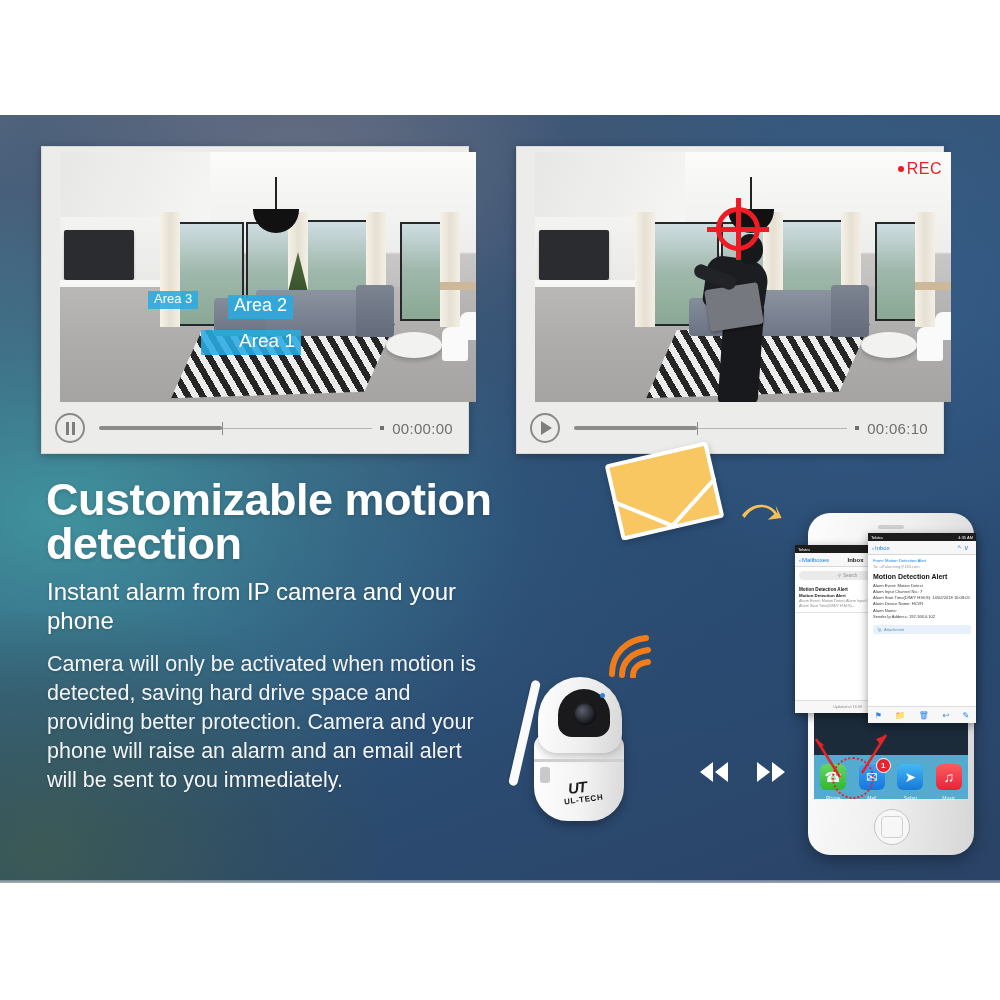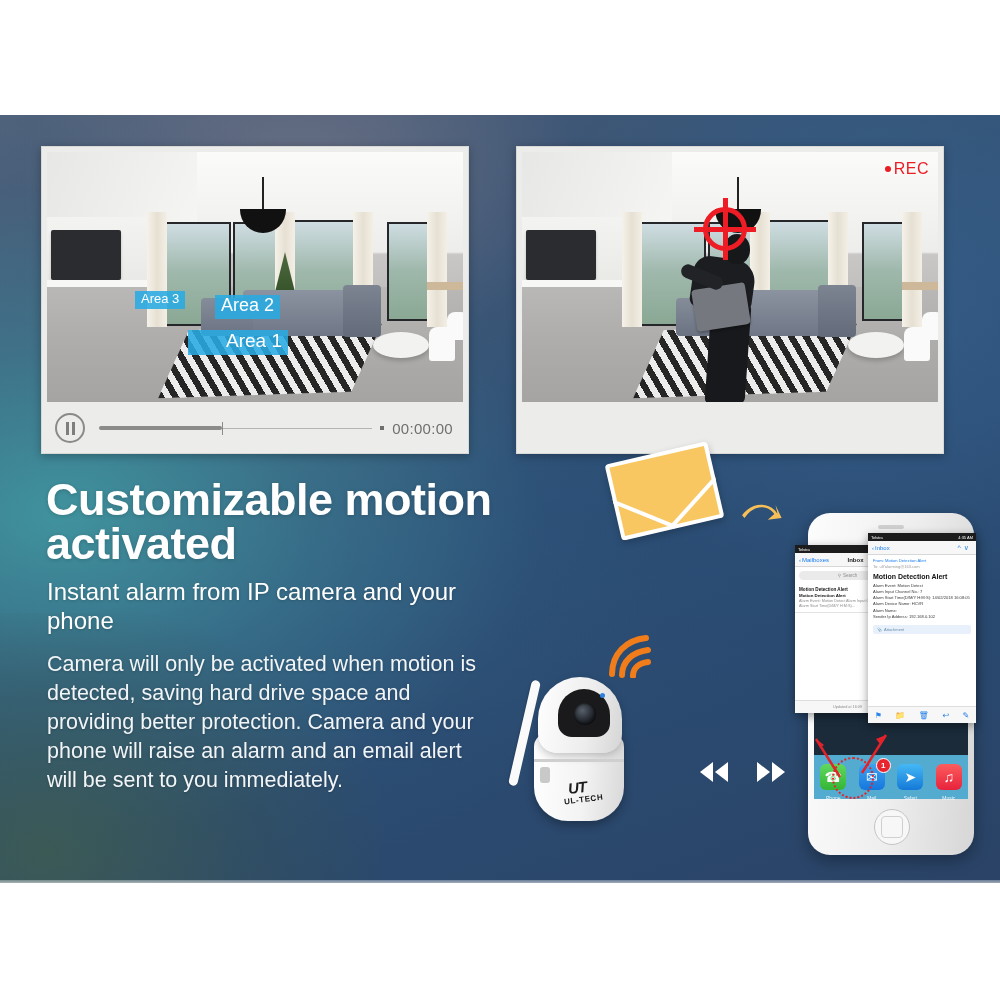--- a/index.html
+++ b/index.html
@@ -34,21 +34,21 @@
   
   .player{
     position:absolute;
     background:#ececeb;
     border:1px solid #d8d8d6;
     box-shadow:0 2px 9px rgba(0,0,0,.28);
   }
   #player-left{ left:41px; top:146px; width:426px; height:306px;}
   #player-right{ left:516px; top:146px; width:426px; height:306px;}
 
-  .screen{position:absolute;left:5px;top:5px;width:416px;height:250px;overflow:hidden;background:#d9dadb;}
+  .screen{position:absolute;left:18px;top:5px;width:416px;height:250px;overflow:hidden;background:#d9dadb;}
 
   
   .room{position:absolute;inset:0;background:
       linear-gradient(180deg,#f4f4f2 0%,#f0f0ee 33%,#eceaea 40%,#c9c7c6 41%,#b9b7b6 72%,#acaaa9 100%);}
   .ceiling{position:absolute;left:0;top:0;width:100%;height:40%;
       background:linear-gradient(180deg,#fbfbfa,#ededeb);}
   .ceil-slope{position:absolute;left:0;top:0;width:150px;height:42%;
       background:linear-gradient(110deg,#e7e7e5,#f6f6f4);}
   .wall-l{position:absolute;left:0;top:26%;width:112px;height:46%;
       background:linear-gradient(180deg,#f3f3f1,#e2e2df);}
@@ -348,23 +348,37 @@
       <div class="dot"></div>
     </div>
 
     <div class="rec-badge">
       <span class="rec-dot"></span>
       <span>REC</span>
     </div>
 
   </div>
 
-</div>
-
-<div id="headline">Customizable motion activated</div>
+  <div class="controls">
+    <div class="pp-btn">
+      <span class="play-g"></span>
+    </div>
+    <div class="track">
+      <div class="track-bg"></div>
+      <div class="track-fill" id="fill-r" style="width: 45%;"></div>
+      <div class="track-head" id="head-r" style="left: 45%;"></div>
+    </div>
+    <div class="tc">
+      <span class="tc-sq"></span>
+      <span>00:06:10</span>
+    </div>
+  </div>
+</div>
+
+<div id="headline">Customizable motion detection</div>
 <div id="subhead">Instant alarm from IP camera and your phone</div>
 <div id="body-copy">Camera will only be activated when motion is detected, saving hard drive space and providing better protection. Camera and your phone will raise an alarm and an email alert will be sent to you immediately.</div>
 
 <div id="envelope">
   <div class="env-body"></div>
   <div class="env-flap"></div>
 </div>
 <svg id="env-arrow" viewBox="0 0 42 40">
   <path d="M2 22 C8 6, 26 2, 36 12 L32 4 L41 15 L28 20 L33 13 C24 5, 10 9, 5 24 Z" fill="#f7bf57"></path>
 </svg>

